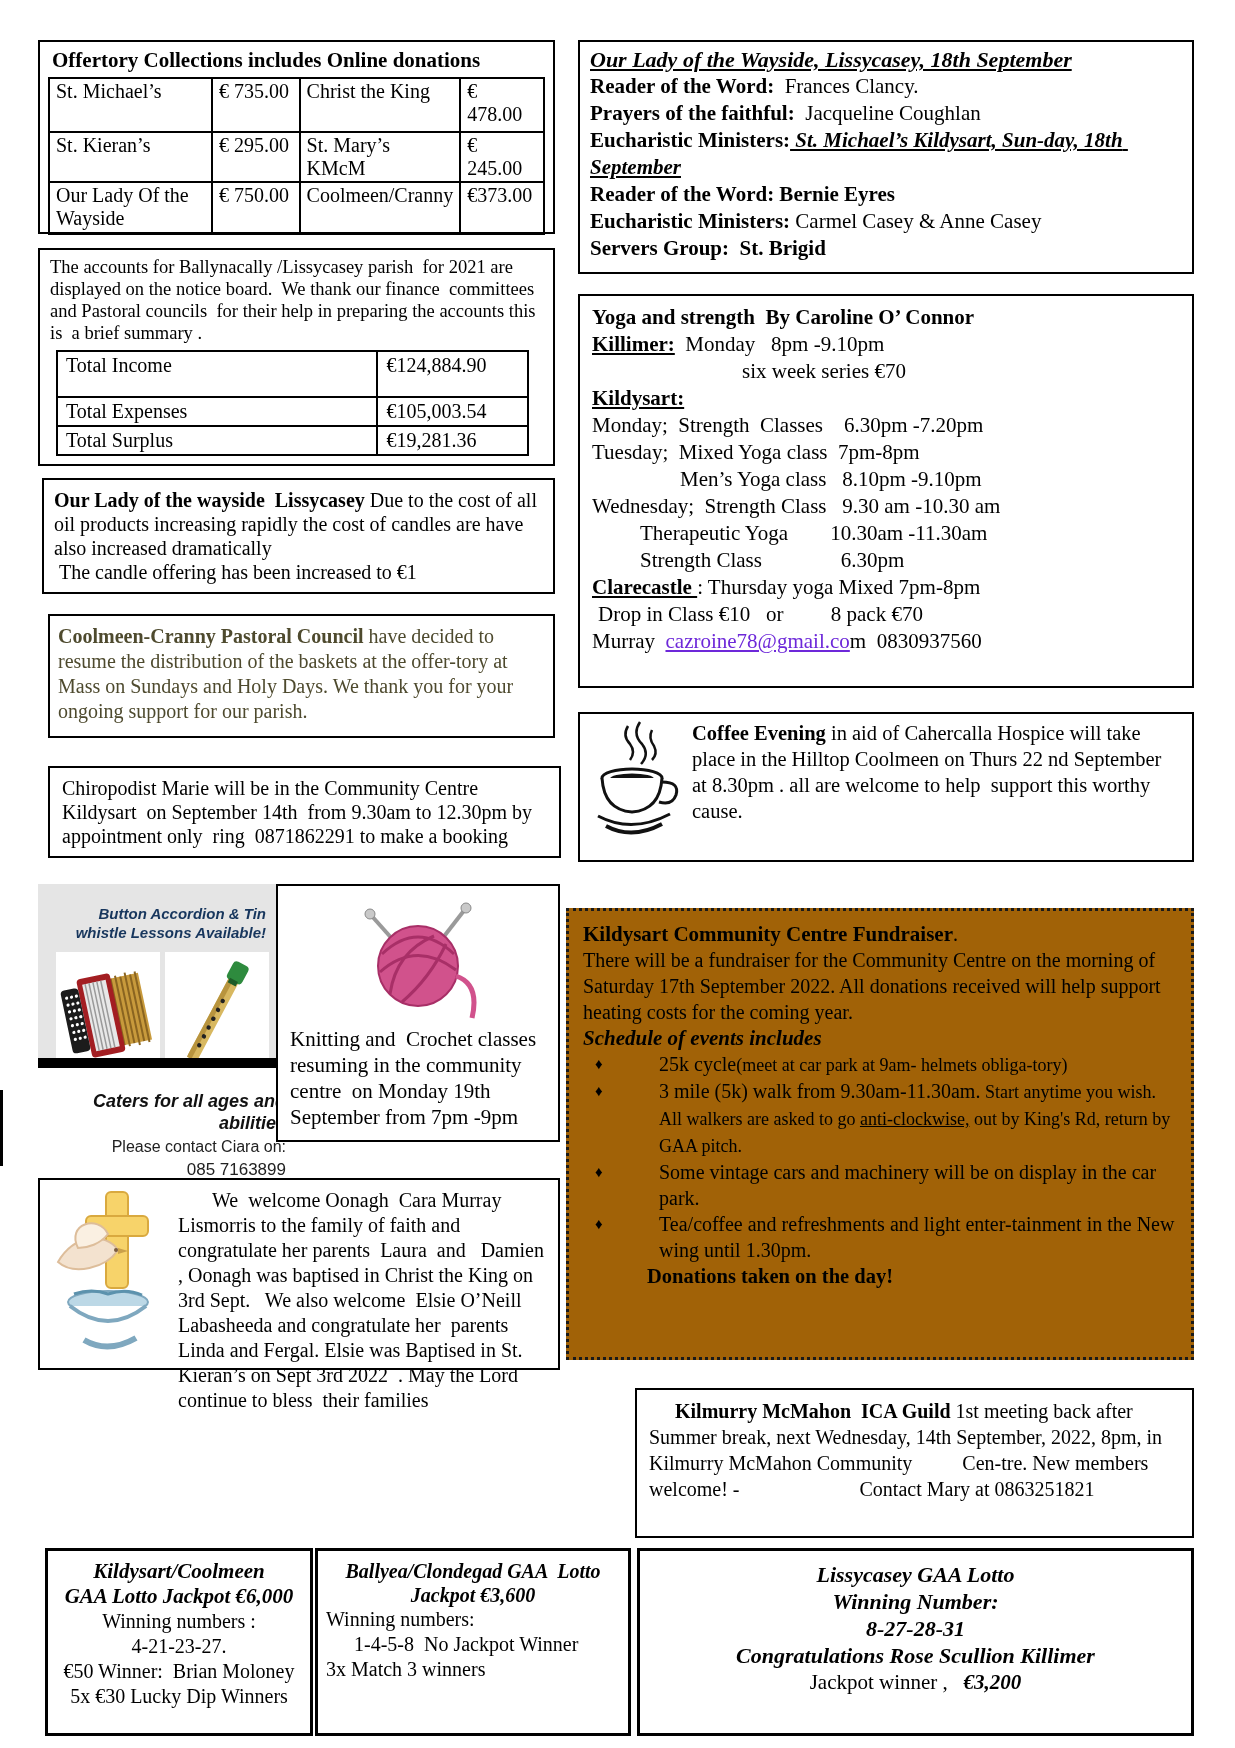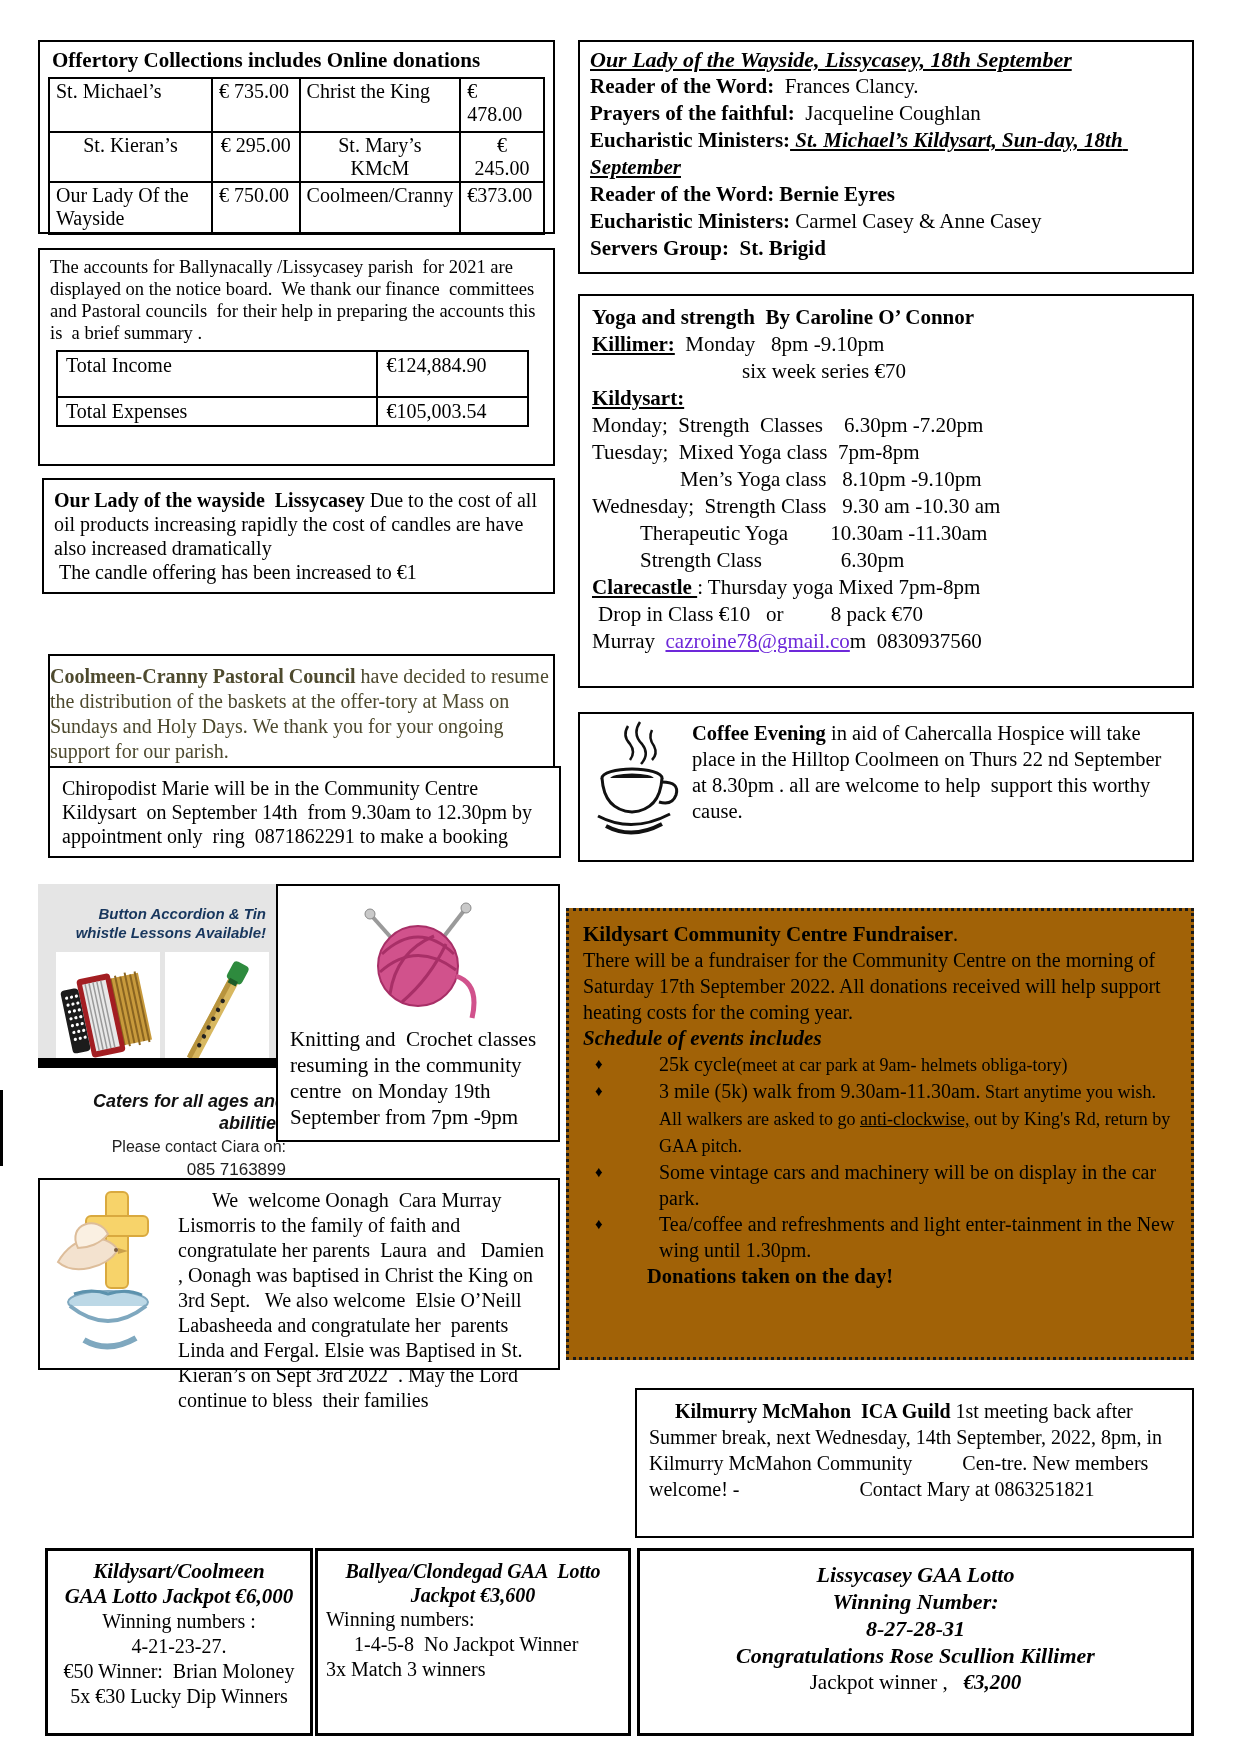--- a/index.html
+++ b/index.html
@@ -7,29 +7,29 @@
         font-family:"Liberation Serif","DejaVu Serif",serif;color:#000;overflow:hidden;}
   .box{position:absolute;border:2px solid #000;background:#fff;box-sizing:border-box;}
   .pre{white-space:pre-wrap;}
   b{font-weight:bold;}
   
   #offertory{left:38px;top:40px;width:517px;height:194px;padding:4px 8px;}
   #offertory .title{font-weight:bold;font-size:21px;padding:2px 0 4px 4px;}
   #offertory table{border-collapse:collapse;width:100%;}
   #offertory td{border:2px solid #000;font-size:20px;padding:1px 6px;vertical-align:top;}
   #offertory tr:nth-child(1) td{height:50px;}
-  #offertory tr:nth-child(2) td{height:42px;text-align:center;}
+  #offertory tr:nth-child(2) td{height:42px;}
   #offertory tr:nth-child(3) td{height:48px;}
   #accounts{left:38px;top:248px;width:517px;height:218px;padding:6px 10px;}
   #accounts .intro{font-size:18.5px;line-height:22px;}
   #accounts table{border-collapse:collapse;width:96%;margin:6px 0 0 6px;}
   #accounts td{border:2px solid #000;font-size:20px;padding:2px 8px;vertical-align:top;}
   #accounts tr:nth-child(1) td{height:40px;}
   #candles{left:42px;top:478px;width:513px;height:116px;padding:8px 10px;font-size:20px;line-height:24px;}
-  #pastoral{left:48px;top:614px;width:507px;height:124px;padding:8px 0;font-size:20px;line-height:25px;margin-top:40px;}
+  #pastoral{left:48px;top:614px;width:507px;height:124px;padding:8px 8px;font-size:20px;line-height:25px;}
   #chiropodist{left:48px;top:766px;width:513px;height:92px;padding:8px 12px;font-size:20px;line-height:24px;}
   
   #music-ad{left:38px;top:884px;width:248px;height:184px;background:#e5e5e5;border:none;
             font-family:"Liberation Sans","DejaVu Sans",sans-serif;text-align:right;}
   #music-ad .head{color:#17365d;font-weight:bold;font-style:italic;font-size:15px;line-height:19px;padding:20px 20px 10px;}
   #music-ad .imgrow{display:flex;justify-content:center;gap:5px;}
   #music-ad .imgcell{background:#fff;width:104px;height:126px;}
   #music-ad .caters{font-weight:bold;font-style:italic;font-size:18px;line-height:22px;color:#111;padding-top:12px;}
   #music-ad .contact{font-size:16px;color:#222;padding-top:4px;}
   #music-ad .phone{font-size:17px;color:#222;padding-top:4px;}
@@ -117,20 +117,24 @@
     <table>
       <tbody>
           <tr>
         <td class="pre" style="width:68%">Total Income</td>
         <td class="pre">€124,884.90</td>
       </tr>
       <tr>
         <td class="pre">Total Expenses</td>
         <td class="pre">€105,003.54</td>
       </tr>
+      <tr>
+        <td class="pre">Total Surplus</td>
+        <td class="pre">€19,281.36</td>
+      </tr>
     </tbody>
       </table>
   </div>
 
   <div class="box" id="candles">
     <span class="pre"><b class="pre">Our Lady of the wayside  Lissycasey</b><span class="pre"> Due to the cost of all oil products increasing rapidly the cost of candles are have also increased dramatically</span></span>
     <div class="pre"> The candle offering has been increased to €1</div>
   </div>
 
   <div class="box" id="pastoral" style="color:#4e4a2e">

